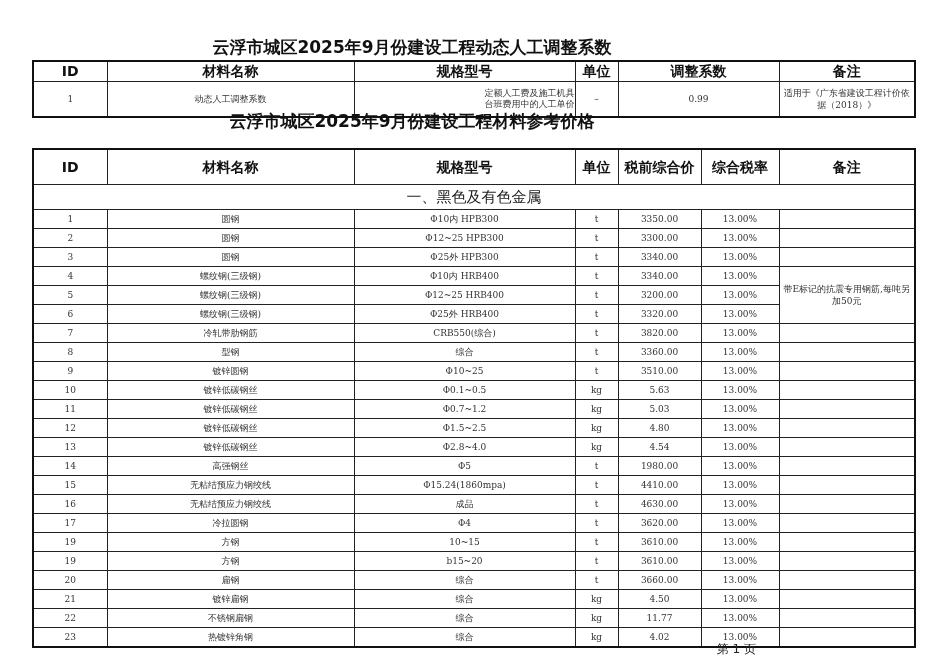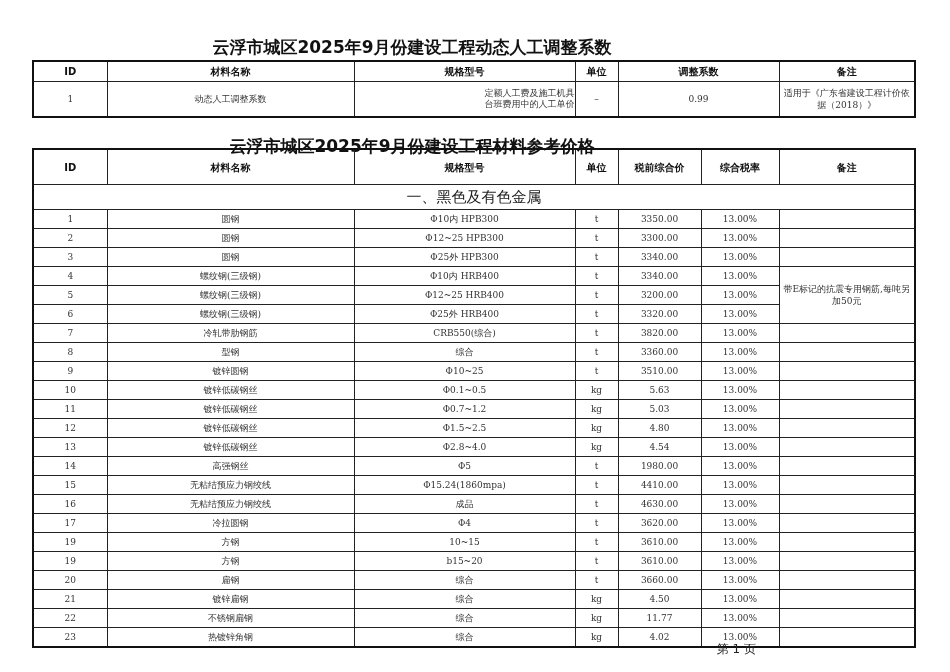--- a/index.html
+++ b/index.html
@@ -6,28 +6,28 @@
   body {
     width: 950px; height: 672px; background: #ffffff; position: relative; overflow: hidden;
     font-family: "DejaVu Serif", "Liberation Serif", serif; color: #222;
   }
   .title {
     position: absolute; left: 0; width: 824px; text-align: center;
     font-family: "DejaVu Sans", "Liberation Sans", sans-serif; font-weight: bold;
     font-size: 17px; color: #111; letter-spacing: 0px;
   }
   #title1 { top: 36px; }
-  #title2 { top: 135px; }
+  #title2 { top: 110px; }
   table { position: absolute; border-collapse: collapse; table-layout: fixed; }
   td, th {
     border: 1px solid #222; padding: 0; text-align: center; vertical-align: middle;
     font-size: 9px; line-height: 11px; overflow: hidden;
   }
   th {
-    font-family: "DejaVu Sans", "Liberation Sans", sans-serif; font-weight: bold; font-size: 10px; color: #111;
+    font-family: "DejaVu Sans", "Liberation Sans", sans-serif; font-weight: bold; font-size: 14px; color: #111;
   }
   #coef-table { left: 32px; top: 60px; width: 882px; border: 2px solid #111; }
   #coef-table .hdr td, #coef-table .hdr th { height: 19px; }
   #coef-table .row td { height: 34px; font-size: 9px; color: #333; }
   #price-table { left: 32px; top: 148px; width: 882px; border: 2px solid #111; }
   #price-table .hdr th { height: 34px; }
   #price-table .section td {
     height: 24px; font-family: "DejaVu Sans", "Liberation Sans", sans-serif; font-weight: normal; font-size: 15px; color: #222;
   }
   #price-table .row td { height: 18px; color: #333; font-size: 9px; }

